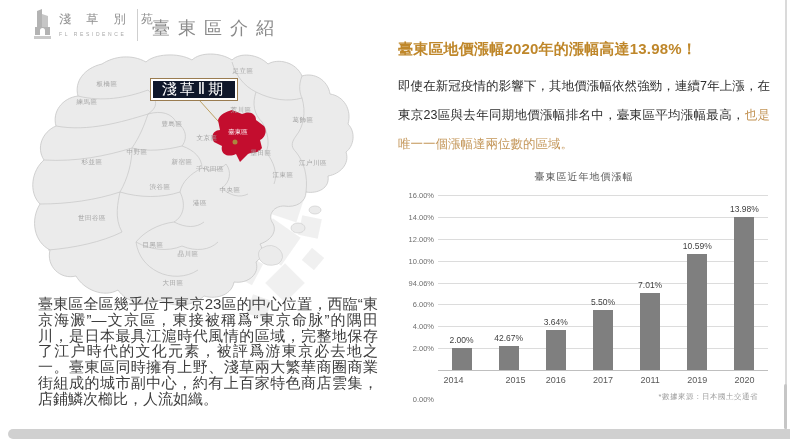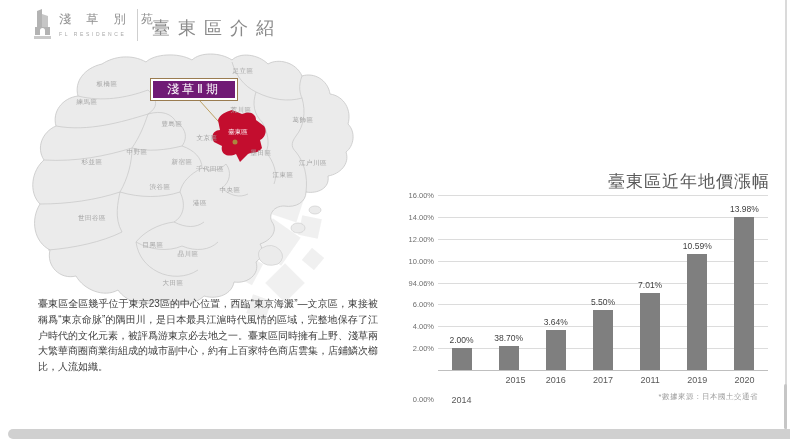--- a/index.html
+++ b/index.html
@@ -22,37 +22,37 @@
   .map-wrap{position:absolute;left:10px;top:52px;width:370px;height:260px;z-index:2;}
   .map-wrap svg{position:absolute;left:0;top:0;}
   .district-label{position:absolute;transform:translate(-50%,-50%);font-size:6.5px;color:#a3a3a3;
                   white-space:nowrap;letter-spacing:0.5px;z-index:4;}
   .taito-label{position:absolute;transform:translate(-50%,-50%);font-size:6.5px;color:#ffffff;
                white-space:nowrap;z-index:5;}
   .taito-dot{position:absolute;width:5px;height:5px;border-radius:50%;background:#ab873f;z-index:5;
              transform:translate(-50%,-50%);}
   .project-box{position:absolute;left:140px;top:26px;width:88px;height:23px;border:1px solid #9a7c50;
                padding:2px;background:#ffffff;z-index:6;box-sizing:border-box;}
-  .project-box-inner{width:100%;height:100%;background:#701a75;color:#ffffff;display:flex;
-                     align-items:center;justify-content:center;font-size:12px;letter-spacing:3px;}
+  .project-box-inner{width:100%;height:100%;background:#0f172a;color:#ffffff;display:flex;
+                     align-items:center;justify-content:center;font-size:15px;letter-spacing:3px;}
 
   
   .left-article{position:absolute;left:38px;top:296px;width:340px;z-index:3;}
   .left-article h2{margin:0 0 6px 0;font-size:13.5px;font-weight:700;color:#1c1c1c;letter-spacing:0.2px;}
-  .left-article p{margin:0;font-size:10px;line-height:15.8px;color:#3d3d3d;text-align:justify;}
+  .left-article p{margin:0;font-size:15px;line-height:15.8px;color:#3d3d3d;text-align:justify;}
 
   
   .right-col{position:absolute;left:398px;top:40px;width:372px;z-index:3;}
   .right-heading{font-size:15px;font-weight:700;color:#bf872a;letter-spacing:0.2px;white-space:nowrap;}
   .right-body{margin-top:13px;font-size:12.5px;line-height:29px;color:#2d2d2d;text-align:justify;}
   .right-body .hl{color:#c49659;}
 
   
   .chart{position:absolute;left:398px;top:168px;width:372px;height:245px;z-index:3;}
-  .chart-title{position:absolute;left:0;right:0;top:2px;text-align:right;font-size:17px;color:#595959;
+  .chart-title{position:absolute;left:0;right:0;top:2px;text-align:center;font-size:10px;color:#595959;
                letter-spacing:1px;}
   .gridline{position:absolute;left:40px;right:2px;height:1px;background:#dcdcdc;}
   .gridline.zero{background:#bfbfbf;}
   .ytick{position:absolute;left:0;width:36px;text-align:right;font-size:7.5px;color:#6e6e6e;
          transform:translateY(-50%);}
   .bar{position:absolute;background:#7f7f7f;}
   .bar-value{position:absolute;width:60px;text-align:center;font-size:8.5px;color:#3f3f3f;}
   .xtick{position:absolute;text-align:center;font-size:9px;color:#595959;}
   .chart-footnote{position:absolute;right:12px;top:224px;font-size:7.5px;color:#9b9b9b;letter-spacing:0.5px;}
 
@@ -182,20 +182,24 @@
 
     <div class="project-box">
       <div class="project-box-inner">淺草Ⅱ期</div>
     </div>
   </div>
 
   <div class="left-article">
     <p>臺東區全區幾乎位于東京23區的中心位置，西臨“東京海澱”—文京區，東接被稱爲“東京命脉”的隅田川，是日本最具江滬時代風情的區域，完整地保存了江户時代的文化元素，被評爲游東京必去地之一。臺東區同時擁有上野、淺草兩大繁華商圈商業街組成的城市副中心，約有上百家特色商店雲集，店鋪鱗次櫛比，人流如織。</p>
   </div>
 
+  <div class="right-col">
+    <div class="right-heading">臺東區地價漲幅2020年的漲幅高達13.98%！</div>
+    <div class="right-body"><span>即使在新冠疫情的影響下，其地價漲幅依然強勁，連續7年上漲，在東京23區與去年同期地價漲幅排名中，臺東區平均漲幅最高，</span><span class="hl">也是唯一一個漲幅達兩位數的區域。</span></div>
+  </div>
 
   <div class="chart">
     <div class="chart-title">臺東區近年地價漲幅</div>
     <div id="chart-plot">
         <div class="gridline" style="top: 27px;"></div>
         <div class="ytick" style="top: 27px;">16.00%</div>
         <div class="gridline" style="top: 48.875px;"></div>
         <div class="ytick" style="top: 48.875px;">14.00%</div>
         <div class="gridline" style="top: 70.75px;"></div>
         <div class="ytick" style="top: 70.75px;">12.00%</div>
@@ -206,23 +210,23 @@
         <div class="gridline" style="top: 136.375px;"></div>
         <div class="ytick" style="top: 136.375px;">6.00%</div>
         <div class="gridline" style="top: 158.25px;"></div>
         <div class="ytick" style="top: 158.25px;">4.00%</div>
         <div class="gridline" style="top: 180.125px;"></div>
         <div class="ytick" style="top: 180.125px;">2.00%</div>
         <div class="gridline zero" style="top: 202px;"></div>
         <div class="ytick" style="top: 202px; margin-top: 29px;">0.00%</div>
         <div class="bar" style="left: 53.5714px; width: 20px; top: 180.125px; height: 21.875px; background: rgb(127, 127, 127);"></div>
         <div class="bar-value" style="left: 33.5714px; top: 167.125px;">2.00%</div>
-        <div class="xtick" style="left: 40px; width: 47.1429px; top: 207px; margin-top: 20px;">2014</div>
+        <div class="xtick" style="left: 32px; width: 47.1429px; top: 207px;">2014</div>
         <div class="bar" style="left: 100.714px; width: 20px; top: 177.719px; height: 24.2812px; background: rgb(127, 127, 127);"></div>
-        <div class="bar-value" style="left: 80.7143px; top: 164.719px;">38.70%</div>
+        <div class="bar-value" style="left: 80.7143px; top: 164.719px;">42.67%</div>
         <div class="xtick" style="left: 94px; width: 47.1429px; top: 207px;">2015</div>
         <div class="bar" style="left: 147.857px; width: 20px; top: 162.188px; height: 39.8125px; background: rgb(127, 127, 127);"></div>
         <div class="bar-value" style="left: 127.857px; top: 149.188px;">3.64%</div>
         <div class="xtick" style="left: 134.286px; width: 47.1429px; top: 207px;">2016</div>
         <div class="bar" style="left: 195px; width: 20px; top: 141.844px; height: 60.1562px; background: rgb(127, 127, 127);"></div>
         <div class="bar-value" style="left: 175px; top: 128.844px;">5.50%</div>
         <div class="xtick" style="left: 181.429px; width: 47.1429px; top: 207px;">2017</div>
         <div class="bar" style="left: 242.143px; width: 20px; top: 125.328px; height: 76.6719px; background: rgb(127, 127, 127);"></div>
         <div class="bar-value" style="left: 222.143px; top: 112.328px;">7.01%</div>
         <div class="xtick" style="left: 228.571px; width: 47.1429px; top: 207px;">2011</div>

